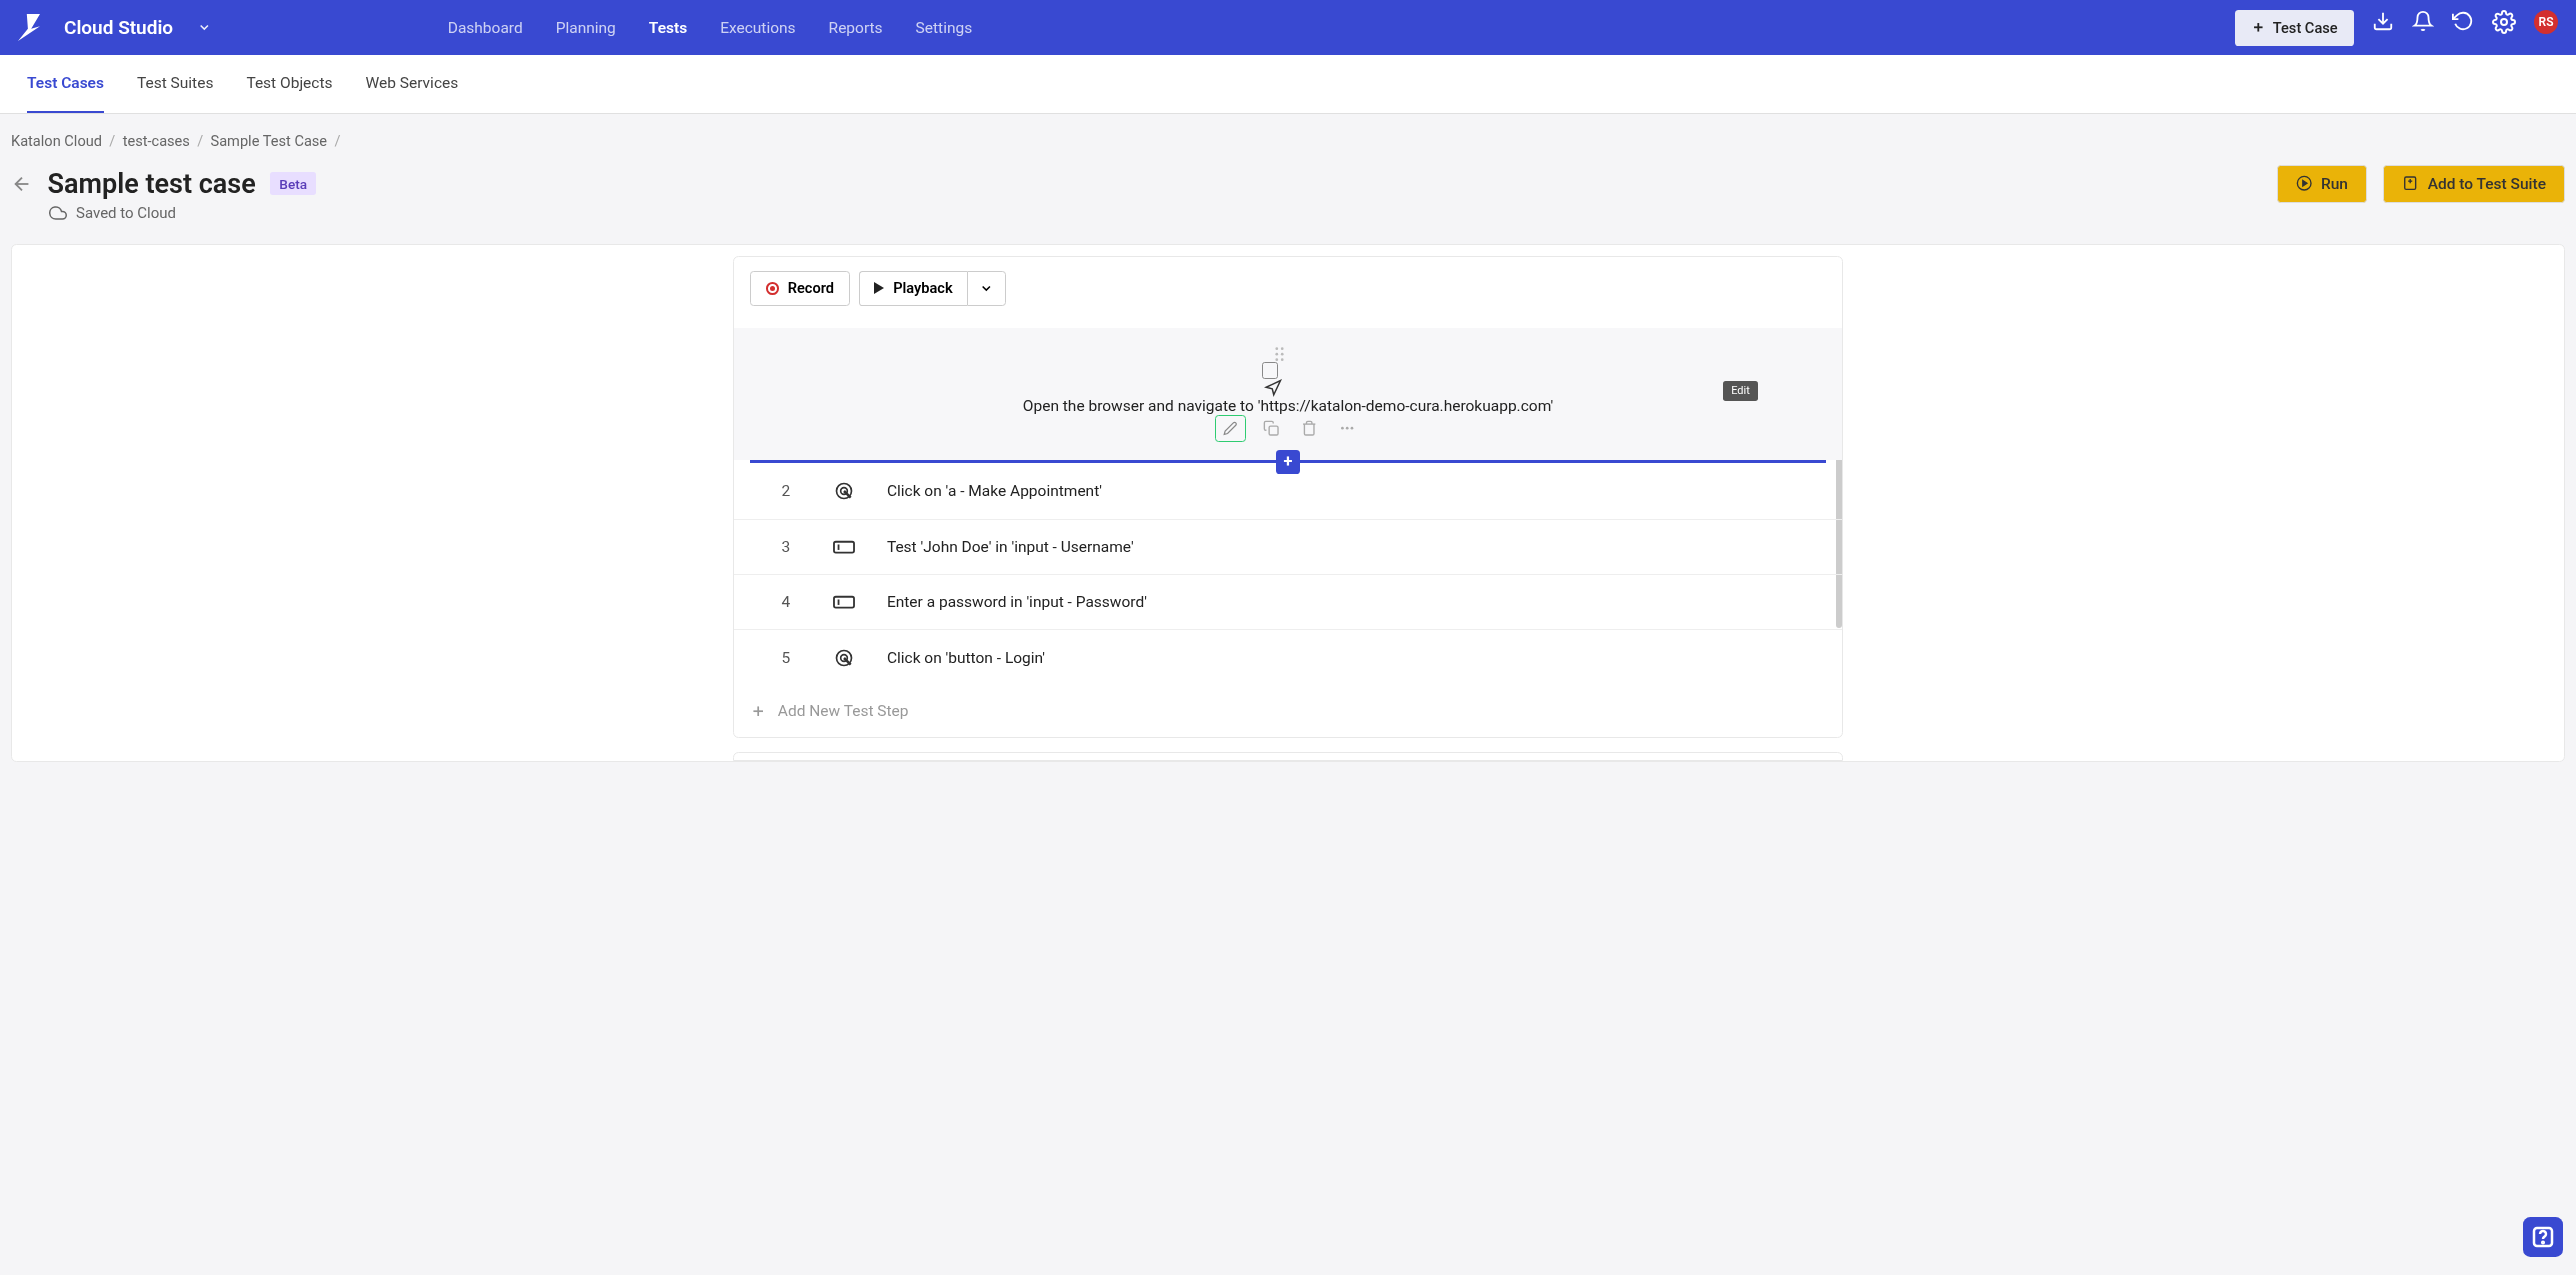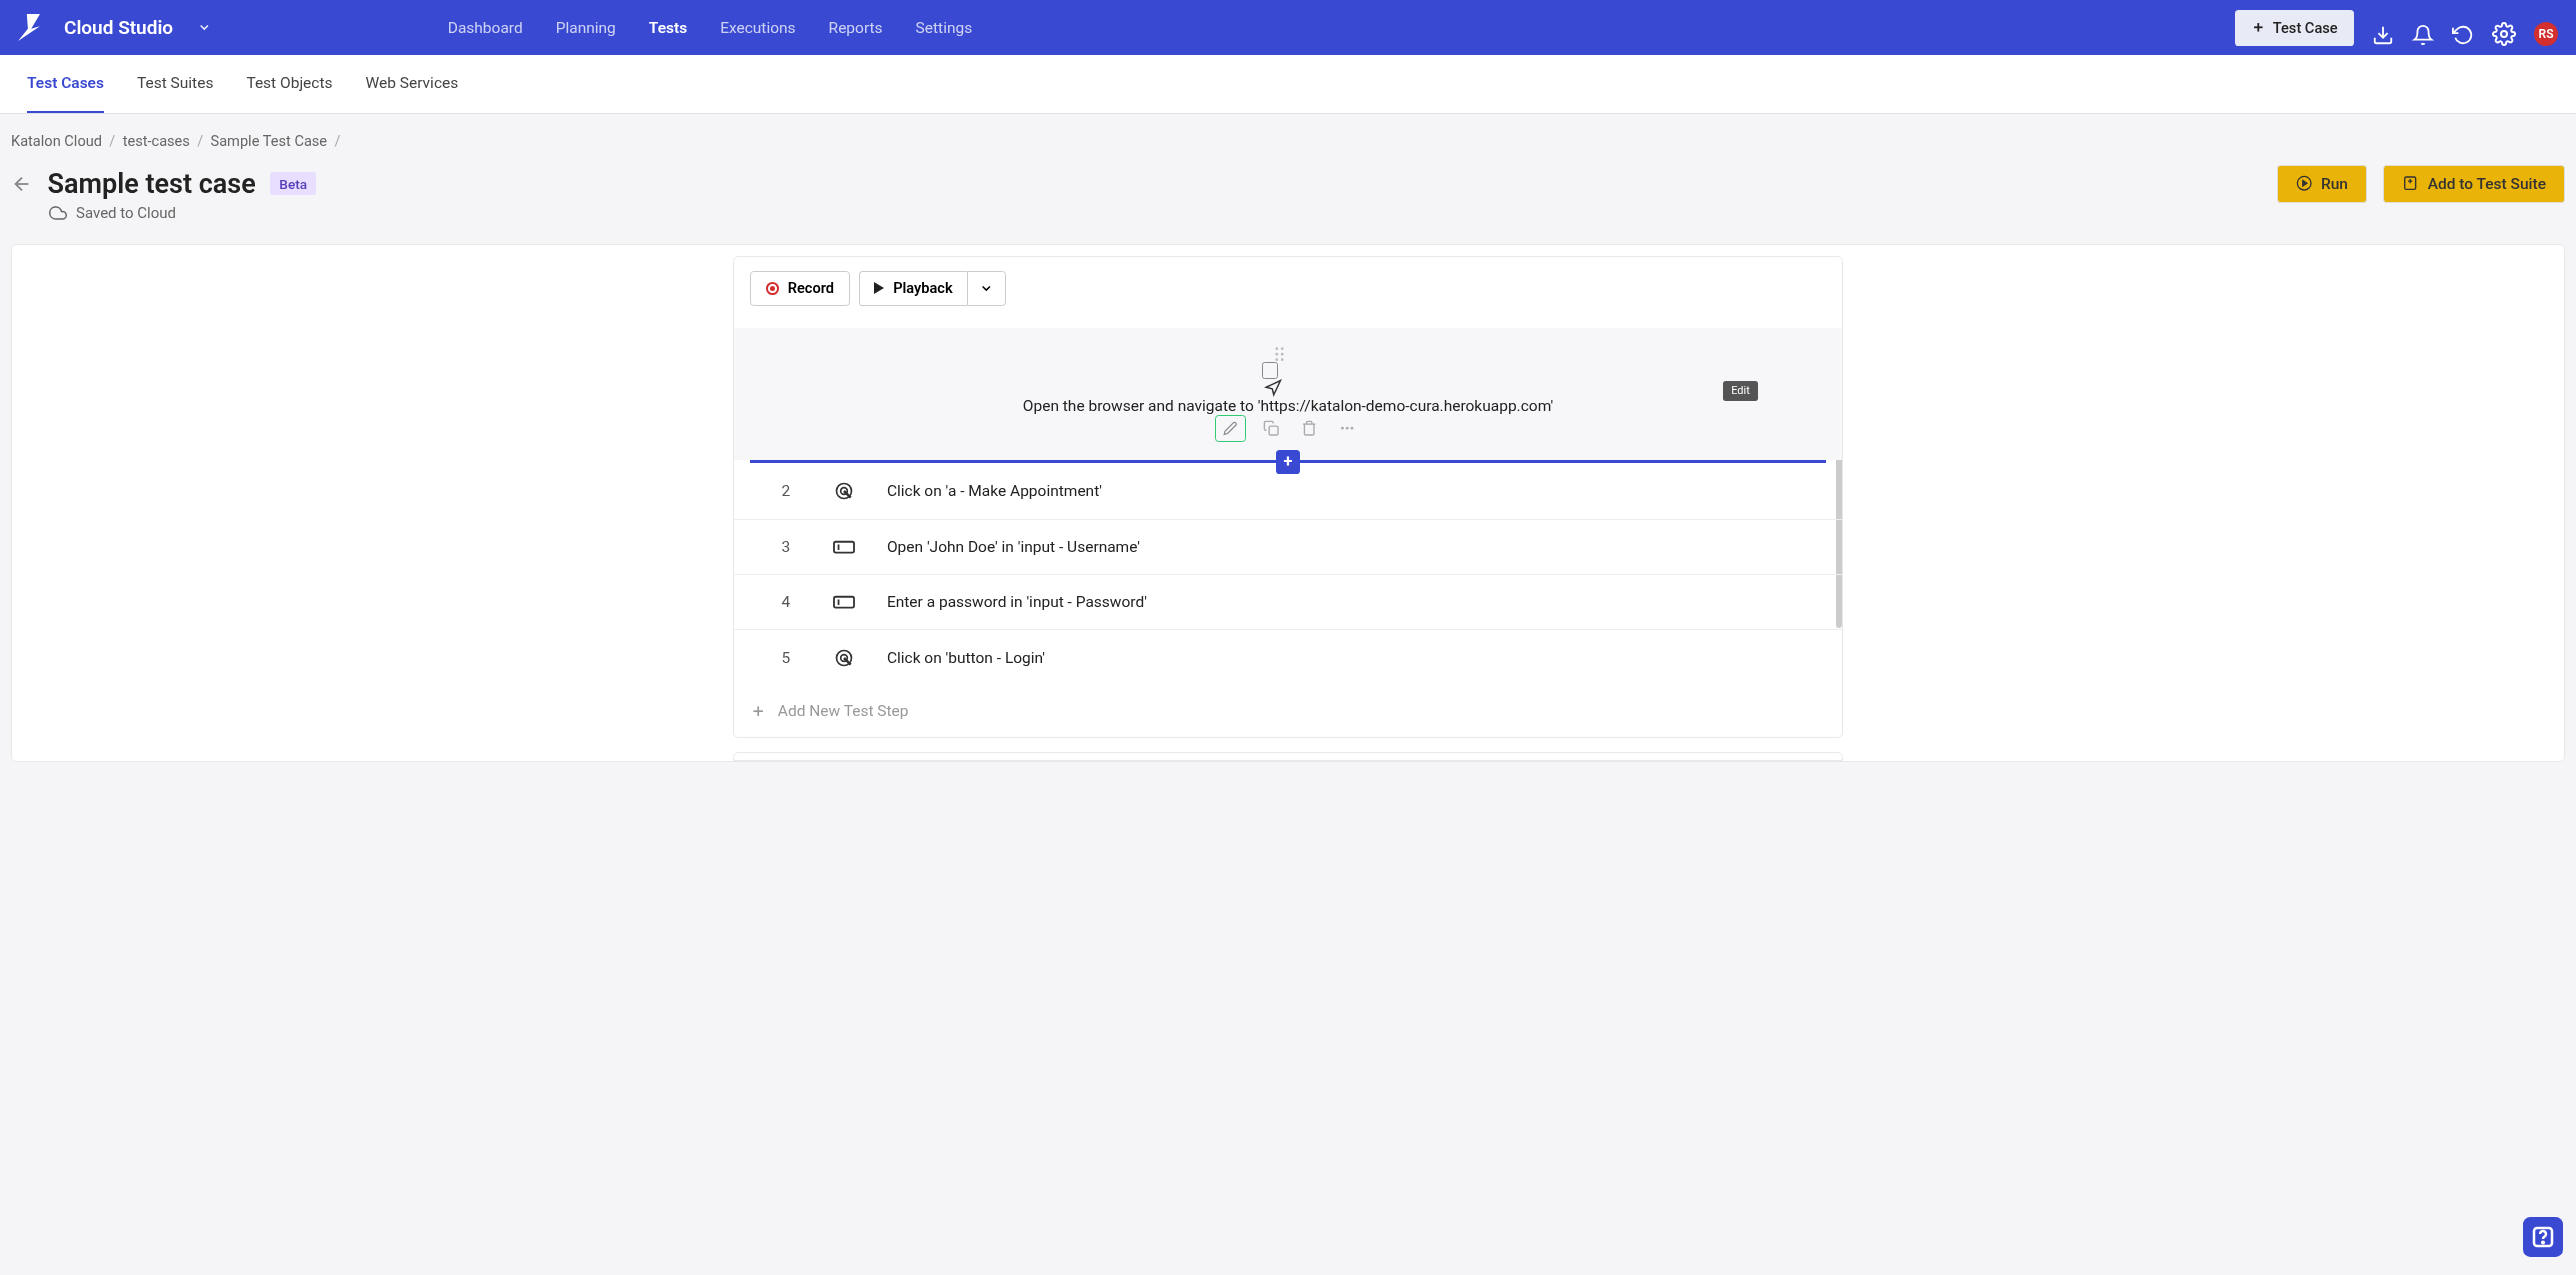--- a/index.html
+++ b/index.html
@@ -6,21 +6,21 @@
     body { background: #f5f5f7; }
     
     .topbar { background: #3949d1; height: 55px; display: flex; align-items: center; padding: 0 18px; color: white; }
     .brand { display: flex; align-items: center; gap: 24px; margin-right: 36px; }
     .brand-logo { width: 22px; height: 27px; background: white; clip-path: polygon(40% 0, 100% 0, 60% 55%, 100% 45%, 0 100%, 45% 55%); }
     .brand-name { font-size: 19px; font-weight: 600; }
     .brand-chevron { opacity: 0.9; }
     .nav { display: flex; gap: 33px; margin-left: 200px; }
     .nav-item { color: rgba(255,255,255,0.75); font-size: 15.5px; cursor: pointer; }
     .nav-item.active { color: white; font-weight: 600; }
-    .topbar-right { margin-left: auto; display: flex; align-items: flex-end; gap: 18px; }
+    .topbar-right { margin-left: auto; display: flex; align-items: flex-start; gap: 18px; }
     .new-testcase-btn { background: #e8eaf6; color: #222; border: none; border-radius: 3.6px; padding: 9px 16.4px; font-size: 14.6px; font-weight: 500; display: flex; align-items: center; gap: 7.3px; cursor: pointer; }
     .top-icon { color: white; cursor: pointer; display: flex; align-items: center; }
     .avatar { width: 24px; height: 24px; border-radius: 50%; background: #d32f2f; display: flex; align-items: center; justify-content: center; font-size: 12px; font-weight: 600; color: white; }
     
     .subtabs { background: white; border-bottom: 0.9px solid #e0e0e0; padding: 0 27px; display: flex; gap: 33px; height: 59px; align-items: center; }
     .subtab { font-size: 15.5px; color: #444; cursor: pointer; height: 100%; display: flex; align-items: center; border-bottom: 2.7px solid transparent; }
     .subtab.active { color: #3949d1; font-weight: 600; border-bottom-color: #3949d1; }
     
     .page-header { padding: 18px 11px 22px; }
     .breadcrumb { display: flex; gap: 7.3px; font-size: 14.6px; color: #666; margin-bottom: 14.6px; }
@@ -267,21 +267,21 @@
       </div>
 
       <div class="step-row">
         <span class="step-num">3</span>
         <span class="step-icon">
           <svg width="22" height="16.4" viewBox="0 0 24 18" fill="none" stroke="currentColor" stroke-width="2">
               <rect x="1" y="3" width="22" height="12" rx="2"></rect>
               <line x1="6" y1="6" x2="6" y2="12"></line>
             </svg>
         </span>
-        <span class="step-text">Open 'John Doe' in 'input - Username'</span>
+        <span class="step-text">Test 'John Doe' in 'input - Username'</span>
       </div>
 
       <div class="step-row">
         <span class="step-num">4</span>
         <span class="step-icon">
           <svg width="22" height="16.4" viewBox="0 0 24 18" fill="none" stroke="currentColor" stroke-width="2">
               <rect x="1" y="3" width="22" height="12" rx="2"></rect>
               <line x1="6" y1="6" x2="6" y2="12"></line>
             </svg>
         </span>

